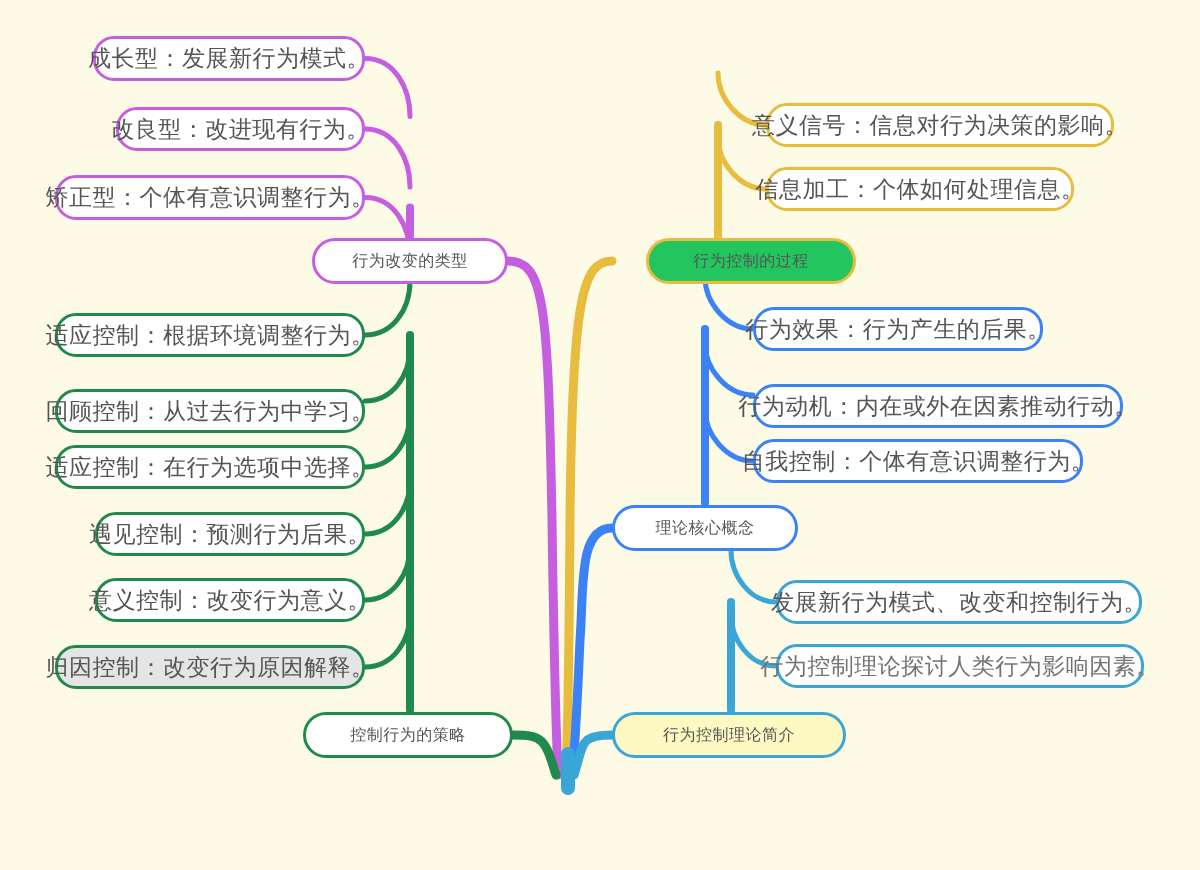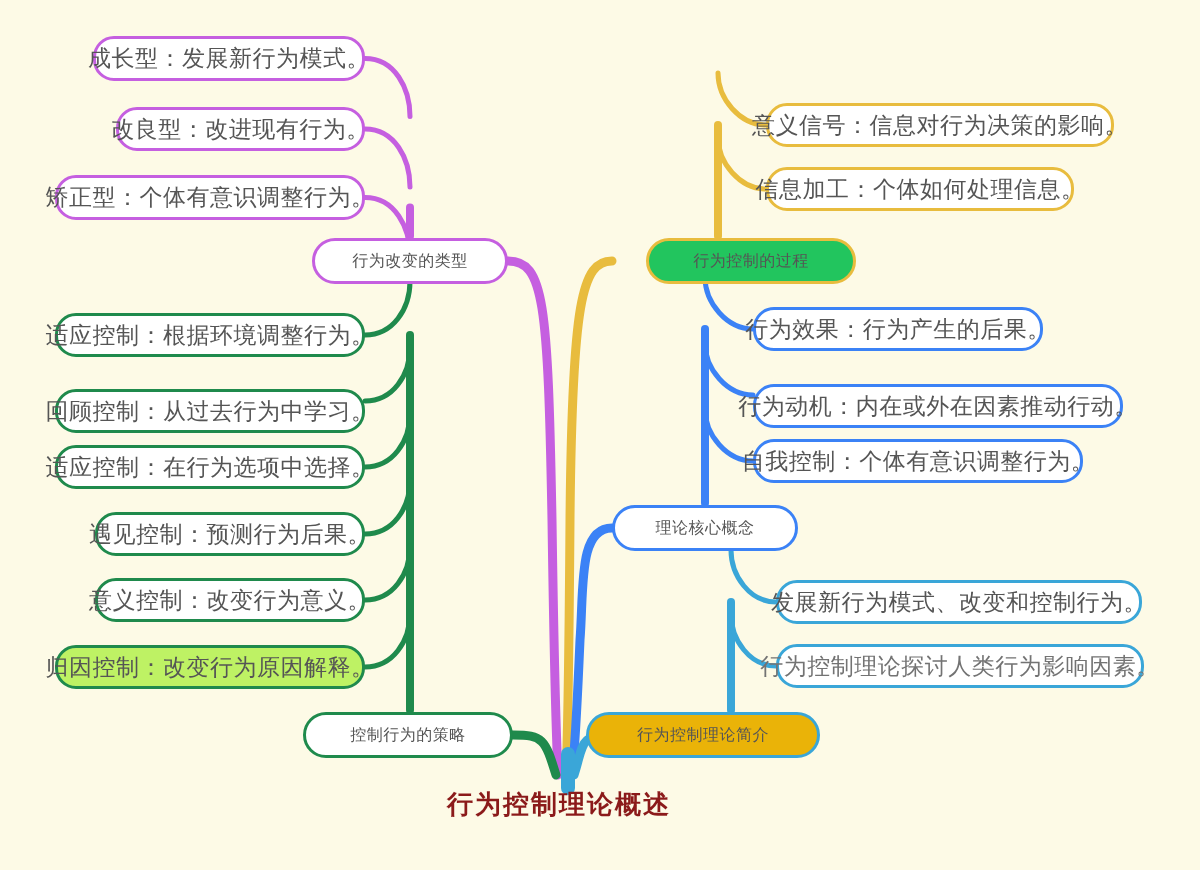--- a/index.html
+++ b/index.html
@@ -128,39 +128,38 @@
       </div>
       <div class="node leaf" style="left: 55px; top: 445px; width: 310px; height: 44px; border-color: rgb(31, 138, 76); background: rgb(255, 255, 255); color: rgb(85, 85, 85);">
         <span>适应控制：在行为选项中选择。</span>
       </div>
       <div class="node leaf" style="left: 95px; top: 512px; width: 270px; height: 44px; border-color: rgb(31, 138, 76); background: rgb(255, 255, 255); color: rgb(85, 85, 85);">
         <span>遇见控制：预测行为后果。</span>
       </div>
       <div class="node leaf" style="left: 95px; top: 578px; width: 270px; height: 44px; border-color: rgb(31, 138, 76); background: rgb(255, 255, 255); color: rgb(85, 85, 85);">
         <span>意义控制：改变行为意义。</span>
       </div>
-      <div class="node leaf" style="left: 55px; top: 645px; width: 310px; height: 44px; border-color: rgb(31, 138, 76); background: #bef264; color: rgb(85, 85, 85);">
+      <div class="node leaf" style="left: 55px; top: 645px; width: 310px; height: 44px; border-color: rgb(31, 138, 76); background: #e5e5e5; color: rgb(85, 85, 85);">
         <span>归因控制：改变行为原因解释。</span>
       </div>
       <div class="node branch" style="left: 612px; top: 505px; width: 186px; height: 46px; border-color: rgb(59, 130, 246); background: rgb(255, 255, 255); color: rgb(85, 85, 85);">
         <span>理论核心概念</span>
       </div>
       <div class="node leaf" style="left: 753px; top: 307px; width: 290px; height: 44px; border-color: rgb(59, 130, 246); background: rgb(255, 255, 255); color: rgb(85, 85, 85);">
         <span>行为效果：行为产生的后果。</span>
       </div>
       <div class="node leaf" style="left: 753px; top: 373px; width: 370px; height: 44px; border-color: rgb(59, 130, 246); background: rgb(255, 255, 255); color: rgb(85, 85, 85); margin-top: 11px;">
         <span>行为动机：内在或外在因素推动行动。</span>
       </div>
       <div class="node leaf" style="left: 753px; top: 439px; width: 330px; height: 44px; border-color: rgb(59, 130, 246); background: rgb(255, 255, 255); color: rgb(85, 85, 85);">
         <span>自我控制：个体有意识调整行为。</span>
       </div>
-      <div class="node branch" style="left: 586px; top: 712px; width: 234px; height: 46px; border-color: rgb(58, 166, 216); background: #eab308; color: rgb(85, 85, 85);">
+      <div class="node branch" style="left: 612px; top: 712px; width: 234px; height: 46px; border-color: rgb(58, 166, 216); background: #fef9c3; color: rgb(85, 85, 85);">
         <span>行为控制理论简介</span>
       </div>
       <div class="node leaf" style="left: 776px; top: 580px; width: 366px; height: 44px; border-color: rgb(58, 166, 216); background: rgb(255, 255, 255); color: rgb(85, 85, 85);">
         <span>发展新行为模式、改变和控制行为。</span>
       </div>
       <div class="node leaf" style="left: 776px; top: 644px; width: 368px; height: 44px; border-color: rgb(58, 166, 216); background: rgb(255, 255, 255); color: #737373;">
         <span>行为控制理论探讨人类行为影响因素。</span>
       </div>
     </div>
-  <div class="root-title" style="left: 447px; top: 787px; color: rgb(139, 26, 26);">行为控制理论概述</div>
 </div>
 
 </body></html>

